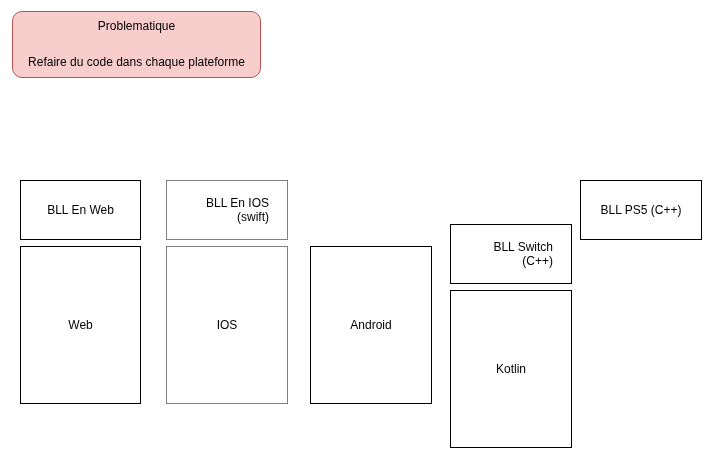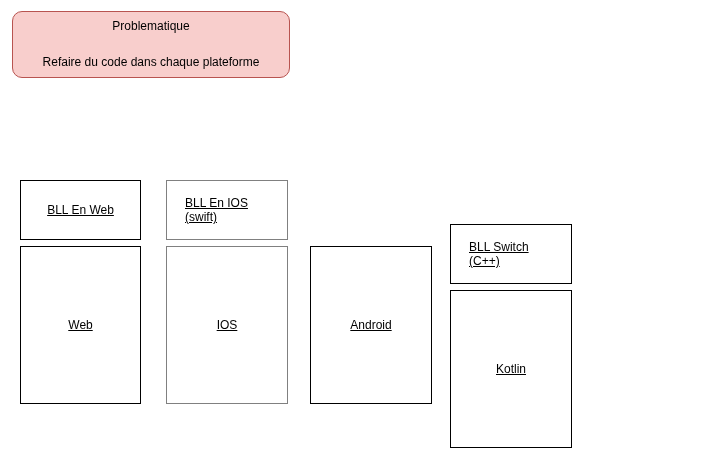--- a/index.html
+++ b/index.html
@@ -14,21 +14,21 @@
     background: var(--color-canvas_bg, #ffffff);
     font-family: "Liberation Sans", sans-serif;
     font-size: 12px;
     color: var(--color-text, #000000);
     overflow: hidden;
   }
   .problem-box {
     position: absolute;
     left: 12px;
     top: 11px;
-    width: 278px;
+    width: 249px;
     height: 67px;
     box-sizing: border-box;
     background: var(--color-problem_fill, #f8cecc);
     border: 1px solid var(--color-problem_stroke, #b85450);
     border-radius: 10px;
   }
   .problem-title {
     position: absolute;
     top: 7px;
     left: 0;
@@ -50,23 +50,22 @@
   .box {
     position: absolute;
     left: 0;
     right: 0;
     box-sizing: border-box;
     background: #ffffff;
     border: 1px solid var(--color-box_stroke_default, #000000);
     display: flex;
     align-items: center;
     justify-content: center;
-    text-align: left;
+    text-align: right;
     padding: 18px;
-    text-decoration: underline;
   }
   .bll-box {
     top: 180px;
     height: 60px;
   }
   .platform-box {
     top: 246px;
     height: 158px;
   }
   .col-1 { left: 20px;  width: 121px; }
@@ -115,15 +114,18 @@
   <div class="col col-4">
     <div class="box bll-box">
       <span>BLL Switch (C++)</span>
     </div>
     <div class="box platform-box">
       <span>Kotlin</span>
     </div>
   </div>
 
   <div class="col col-5">
+    <div class="box bll-box">
+      <span>BLL PS5 (C++)</span>
+    </div>
   </div>
 
 </div>
 
 </body></html>

